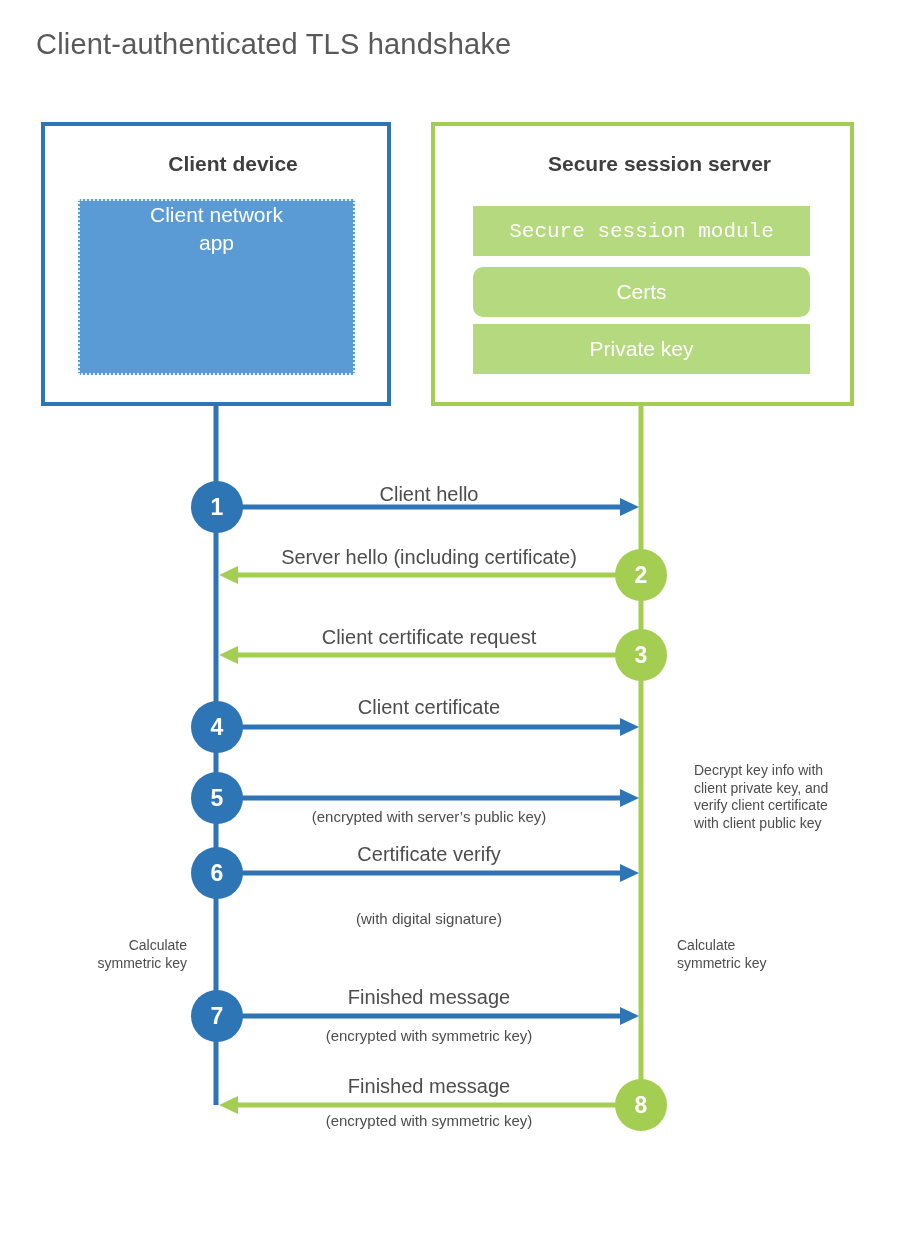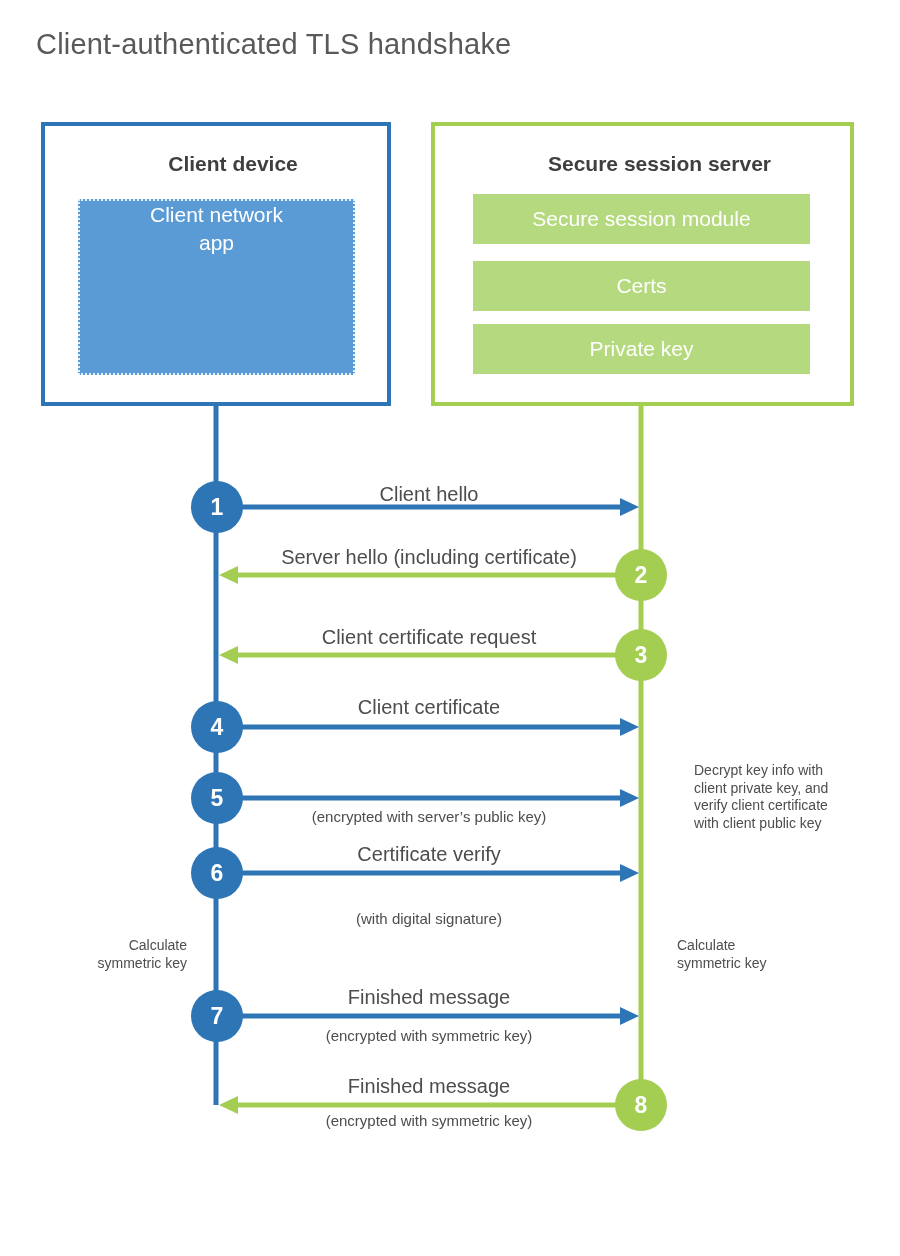--- a/index.html
+++ b/index.html
@@ -24,22 +24,22 @@
     left:78px;top:199px;width:277px;height:176px;background:var(--blue-fill);
     border:2px dotted rgba(255,255,255,0.85);box-sizing:border-box;
     display:flex;align-items:flex-start;justify-content:center;
     color:#ffffff;font-size:21px;line-height:28px;text-align:center;
   }
   .module-bar{
     left:473px;width:337px;height:50px;background:var(--green-fill);
     display:flex;align-items:center;justify-content:center;
     color:#ffffff;font-size:21px;
   }
-  #module-0{top:194px;}
-  #module-1{top:261px;}
+  #module-0{top:206px;font-family:Liberation Mono, monospace;}
+  #module-1{top:267px;border-radius:10px;}
   #module-2{top:324px;}
   #diagram-svg{left:0;top:0;pointer-events:none;}
   .stroke-blue{stroke:var(--blue);}
   .stroke-green{stroke:var(--green);}
   .fill-blue{fill:var(--blue);}
   .fill-green{fill:var(--green);}
   .msg-circle{
     width:52px;height:52px;border-radius:50%;
     display:flex;align-items:center;justify-content:center;
     color:#ffffff;font-size:23px;font-weight:bold;

